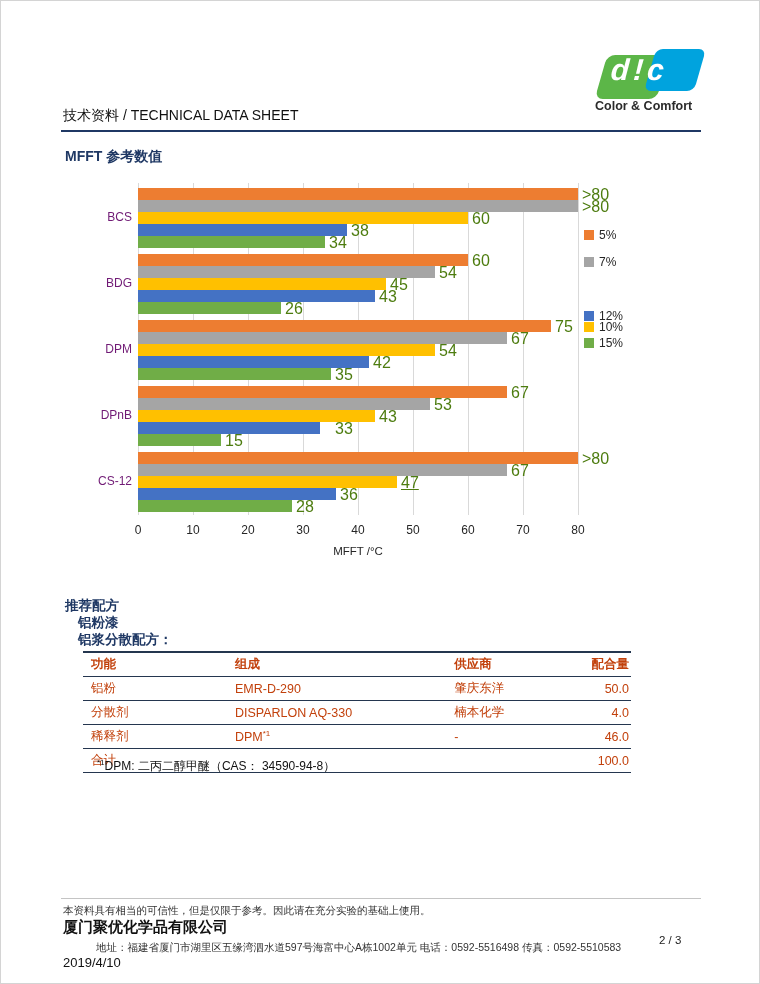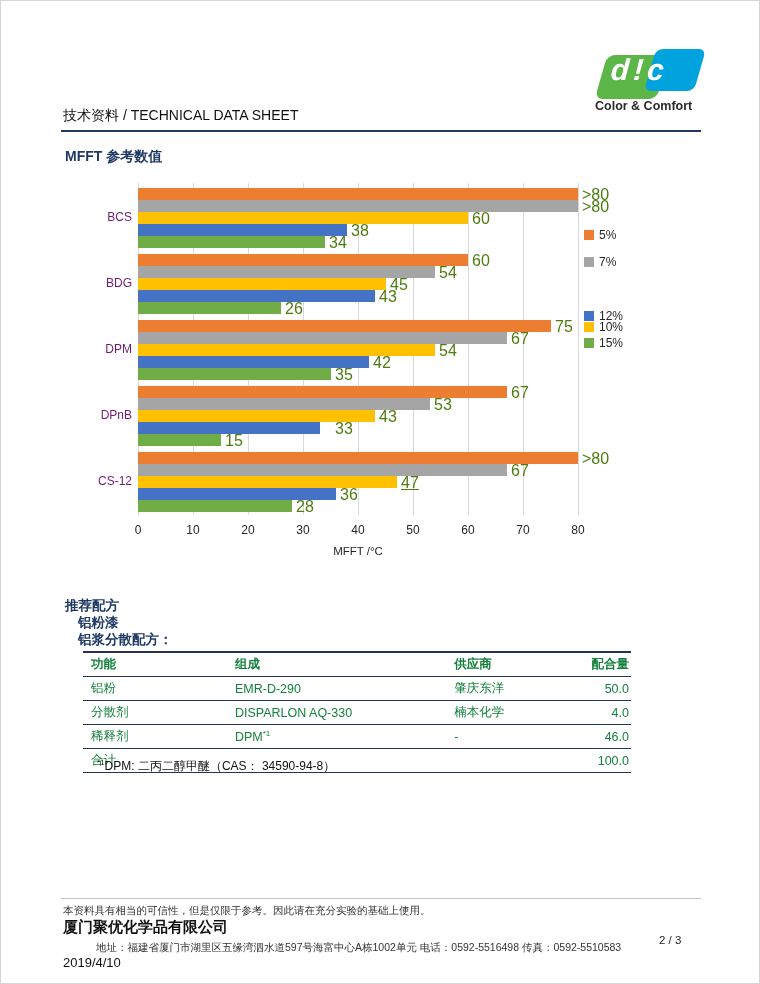--- a/index.html
+++ b/index.html
@@ -32,21 +32,21 @@
   .bar-label { position:absolute; font-size:16px; line-height:13px; color:#4d7c0f; white-space:nowrap; }
   .cat-label { position:absolute; left:0; width:71px; text-align:right; font-size:12px; color:#701a75; }
   .x-tick { position:absolute; width:34px; text-align:center; font-size:12px; color:#262626; }
   .x-axis-title { position:absolute; text-align:center; font-size:11.5px; color:#262626; }
   .legend-item { position:absolute; display:flex; align-items:center; gap:5px; font-size:12px; color:#262626; }
   .legend-swatch { width:10px; height:10px; display:inline-block; }
   
   .sec-title { position:absolute; font-size:13.5px; font-weight:bold; color:#1f3864; }
   
   .ftable { position:absolute; left:82px; top:650px; width:548px; border-collapse:collapse;
-    font-size:12.5px; color:#15803d; }
+    font-size:12.5px; color:#c2410c; }
   .ftable th { text-align:left; font-weight:bold; border-top:2px solid #24364f; border-bottom:1px solid #24364f;
     padding:3px 4px 3px 4px; }
   .ftable td { border-bottom:1px solid #24364f; padding:3px 4px 3px 4px; }
   .ftable th:first-child, .ftable td:first-child { padding-left:8px; width:27%; }
   .ftable th:nth-child(2), .ftable td:nth-child(2) { width:40%; }
   .ftable th:nth-child(3), .ftable td:nth-child(3) { width:22%; }
   .ftable th:last-child, .ftable td:last-child { width:11%; text-align:right; padding-right:2px; }
   sup { font-size:8px; vertical-align:super; line-height:0; }
   .footnote { position:absolute; left:96px; top:757px; font-size:12px; color:#111; }
   

